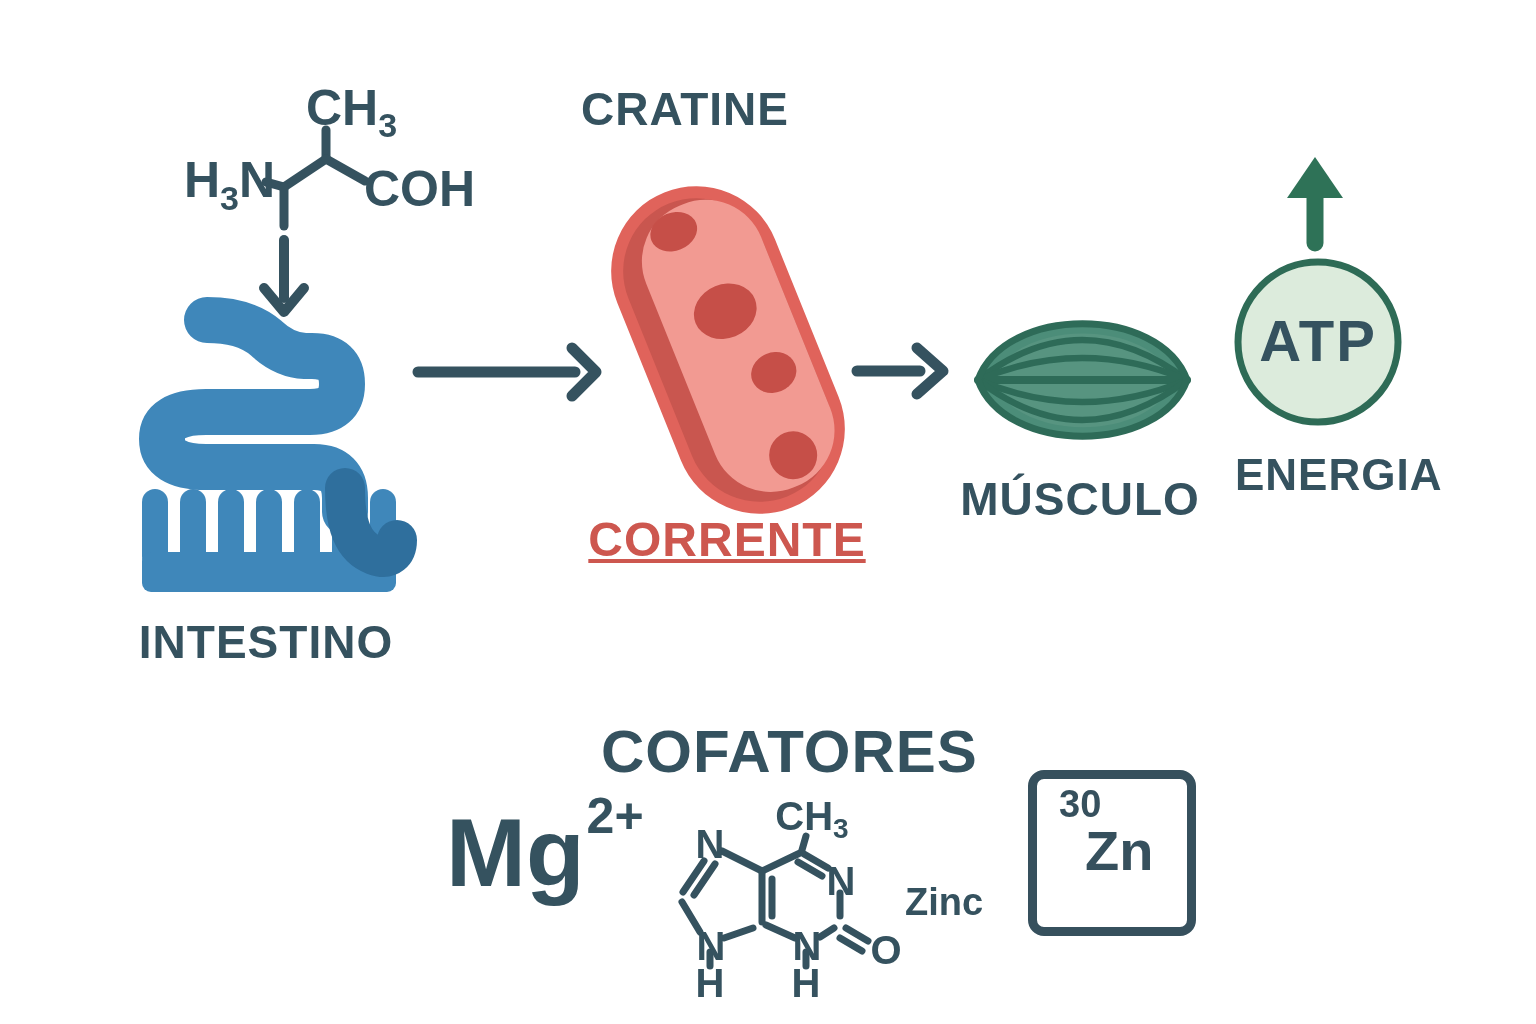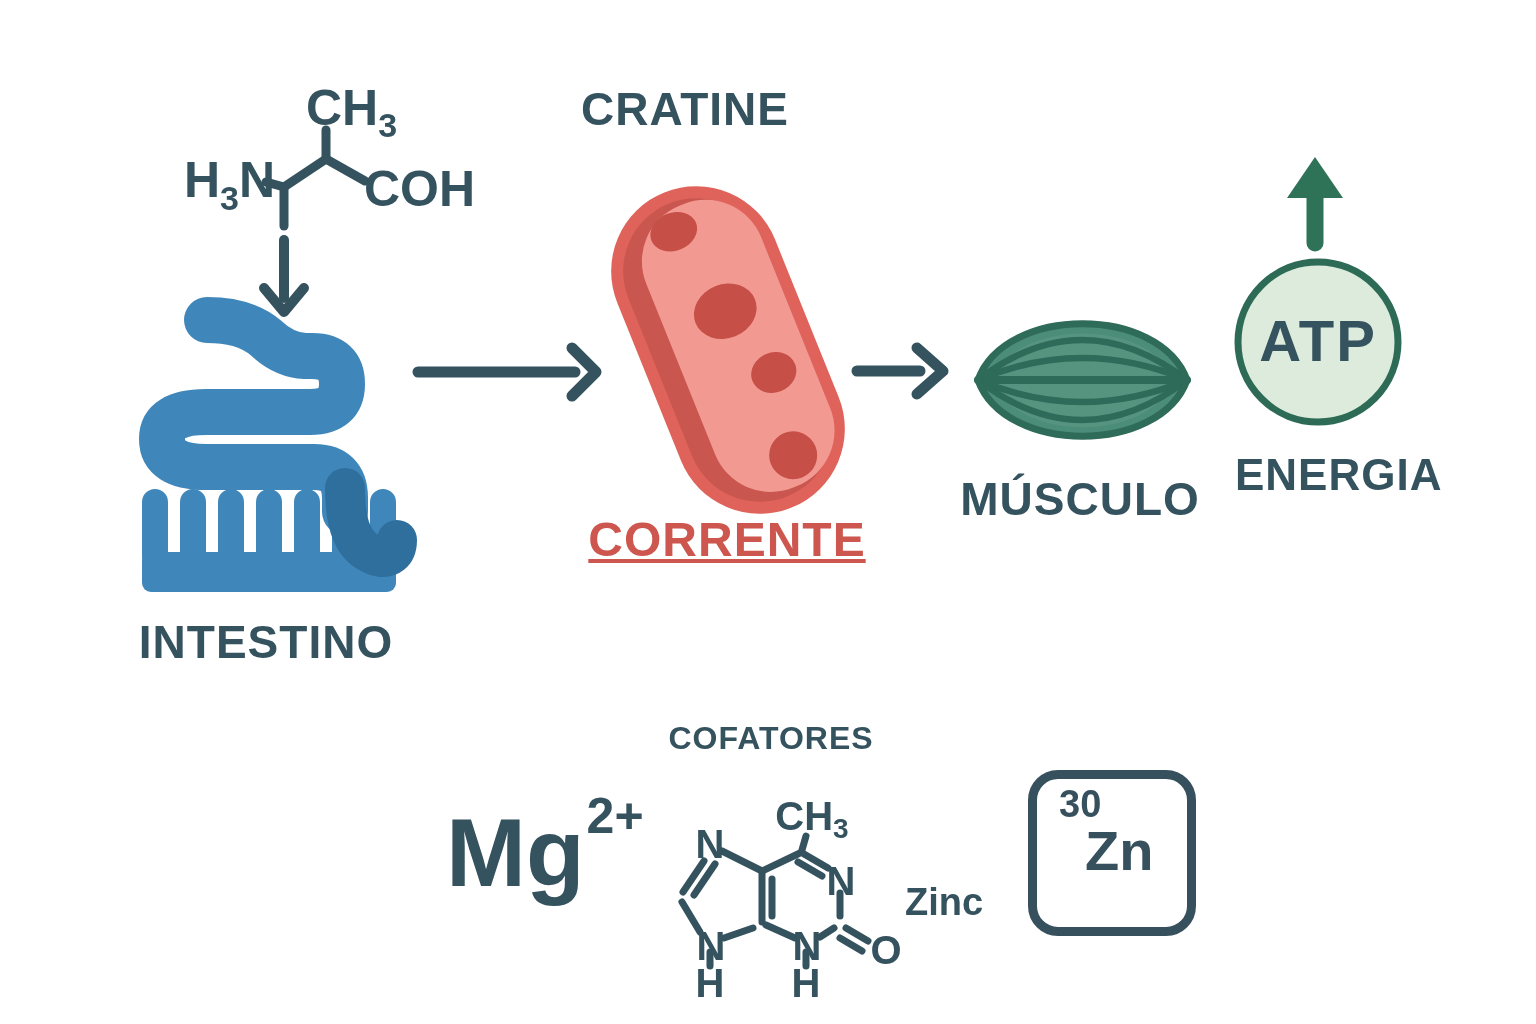--- a/index.html
+++ b/index.html
@@ -8,21 +8,21 @@
   .abs{position:absolute;}
   .title{position:absolute;font-weight:700;color:#35525f;text-align:center;
          letter-spacing:1px;font-size:46px;line-height:1;}
   .title-red{color:#cd574f;font-size:48px;line-height:57px;}
   svg text{font-family:"Liberation Sans", sans-serif;font-weight:700;fill:#35525f;}
   .mg-block{position:absolute;left:446px;top:805px;display:flex;align-items:flex-start;color:#35525f;}
   .mg-symbol{font-size:96px;font-weight:700;line-height:1;}
   .mg-charge{font-size:50px;font-weight:700;line-height:1;margin-top:-14px;margin-left:2px;}
   .zinc-word{position:absolute;left:905px;top:881px;font-size:38px;font-weight:700;color:#35525f;}
   .zn-box{position:absolute;left:1028px;top:770px;width:168px;height:166px;box-sizing:border-box;
-          border:9px solid #36505d;border-radius:30px;color:#36505d;padding:6px 0 0 22px;}
+          border:9px solid #36505d;border-radius:16px;color:#36505d;padding:6px 0 0 22px;}
   .zn-number{font-size:38px;font-weight:700;line-height:1;}
   .zn-symbol{font-size:56px;font-weight:700;line-height:1;margin:0 0 0 26px;}
 </style>
 </head>
 <body>
 
 <div id="canvas">
 
   <svg class="abs" style="left:150px;top:60px;" width="330" height="270" viewBox="150 60 330 270">
     <g stroke="#35525f" stroke-width="9" stroke-linecap="round" fill="none">
@@ -113,21 +113,21 @@
     <g>
       <line x1="1315" y1="243" x2="1315" y2="193" stroke="#2e7257" stroke-width="17" stroke-linecap="round"></line>
       <polygon points="1287,198 1315,157 1343,198" fill="#2e7257"></polygon>
     </g>
     <circle cx="1318" cy="342" r="80" fill="#dcebdc" stroke="#2e6b56" stroke-width="7"></circle>
     <text x="1318" y="361" font-size="58" letter-spacing="2" text-anchor="middle" fill="#2e6b56">ATP</text>
   </svg>
 
   <div class="title" style="left:1235px;top:453px;width:180px;font-size:44px;">ENERGIA</div>
 
-  <div class="title" style="left:601px;top:722px;width:340px;font-size:32px;">COFATORES</div>
+  <div class="title" style="left:601px;top:722px;width:340px;font-size:60px;">COFATORES</div>
 
   <div class="mg-block">
     <span class="mg-symbol">Mg</span>
     <span class="mg-charge">2+</span>
   </div>
 
   <svg class="abs" style="left:650px;top:780px;" width="360" height="235" viewBox="650 780 360 235">
     <g stroke="#35525f" stroke-width="7" stroke-linecap="round" fill="none">
       <path d="M 722 851 L 762 871"></path>
       <path d="M 704 861 L 683 892"></path>

